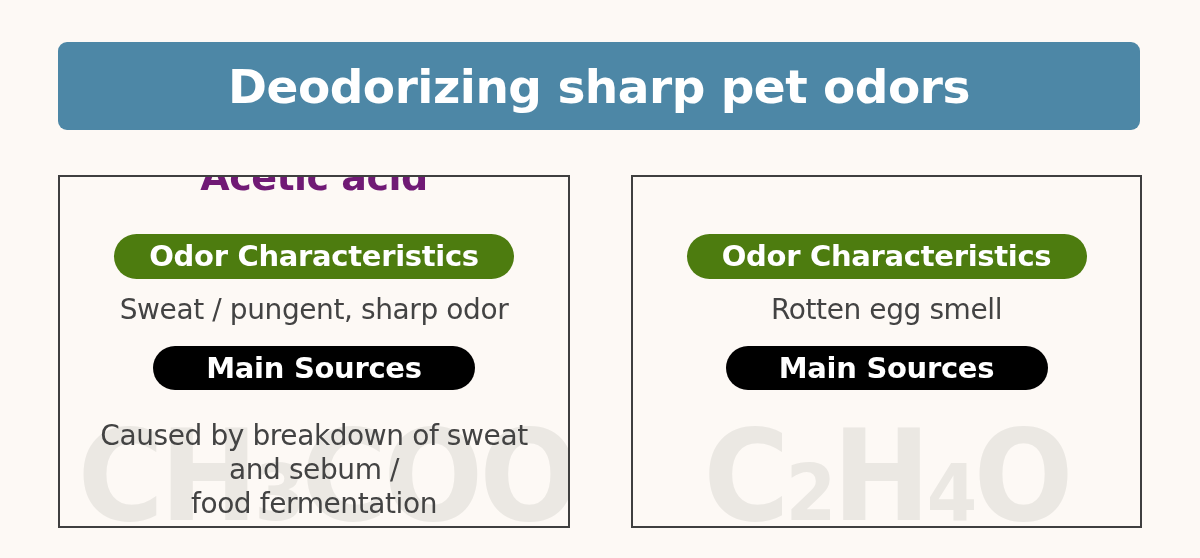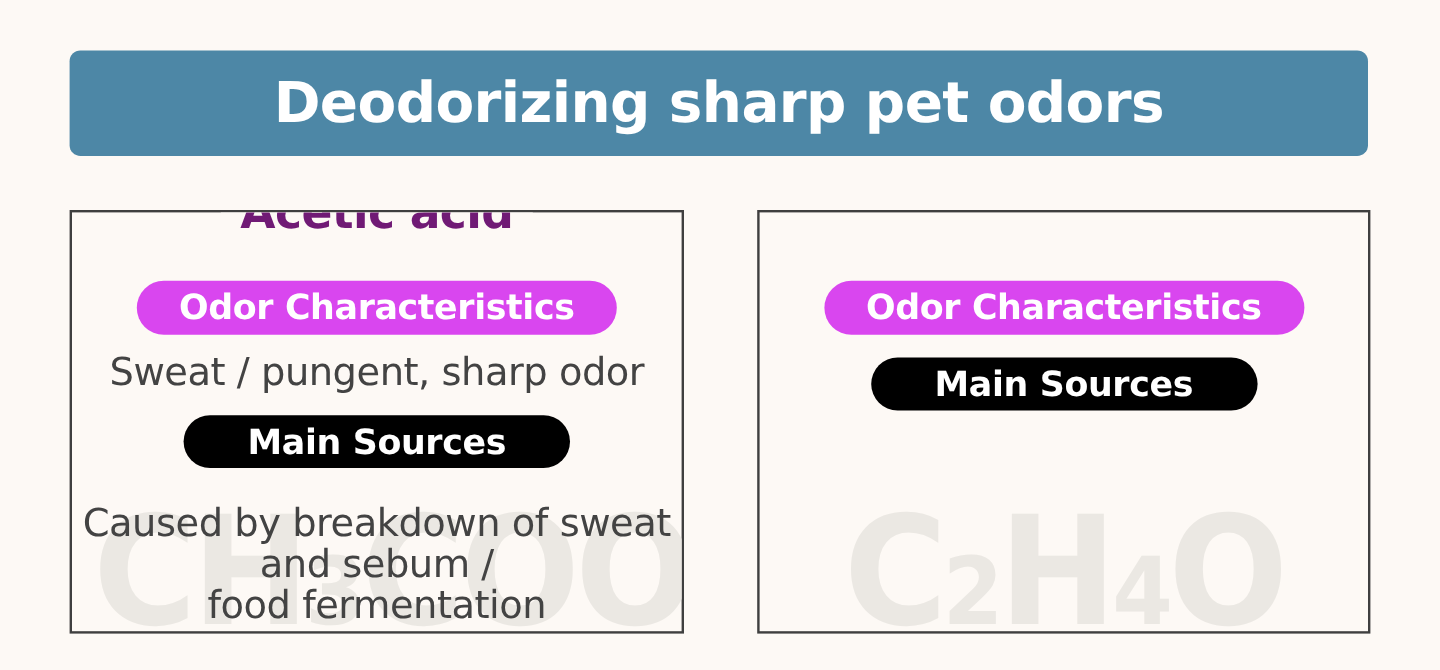--- a/index.html
+++ b/index.html
@@ -115,35 +115,35 @@
     border-radius: 999px;
     color: #ffffff;
     font-family: "DejaVu Sans", sans-serif;
     font-weight: bold;
     font-size: 29px;
     line-height: 45px;
     letter-spacing: -0.3px;
     white-space: nowrap;
   }
   .badge-odor {
-    background: #d946ef;
+    background: #4d7c0f;
     width: 400px;
     height: 45px;
   }
   .badge-source {
     background: #000000;
     width: 322px;
     height: 44px;
     line-height: 44px;
   }
 
   .desc {
     color: #434343;
     font-family: "DejaVu Sans", sans-serif;
-    font-size: 32px;
+    font-size: 28px;
     font-weight: normal;
     line-height: 34px;
     letter-spacing: -0.4px;
     white-space: pre-line;
   }
   .desc-odor   { margin-top: 14px; }
   .badge-gap   { margin-top: 19px; }
   .desc-source { margin-top: 29px; }
 </style>
 </head>
@@ -177,17 +177,18 @@
 
   <div class="panel panel-right">
 
     <div class="watermark">
       <span>C</span><sub>2</sub><span>H</span><sub>4</sub><span>O</span>
     </div>
 
 
     <div class="panel-body">
       <div class="badge badge-odor">Odor Characteristics</div>
+      <div class="desc desc-odor">Rotten egg smell</div>
       <div class="badge badge-source badge-gap">Main Sources</div>
     </div>
   </div>
 
 </div>
 
 </body></html>

